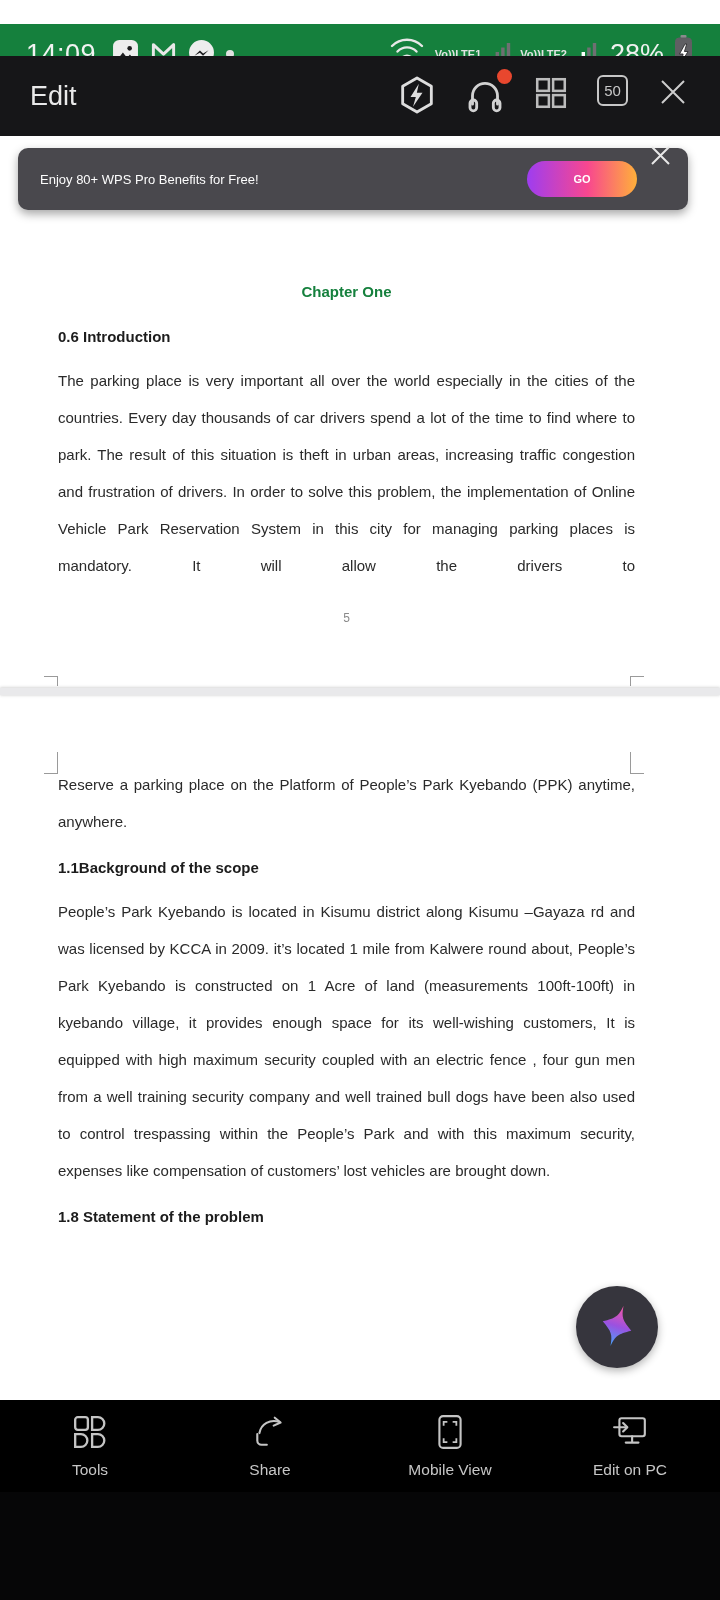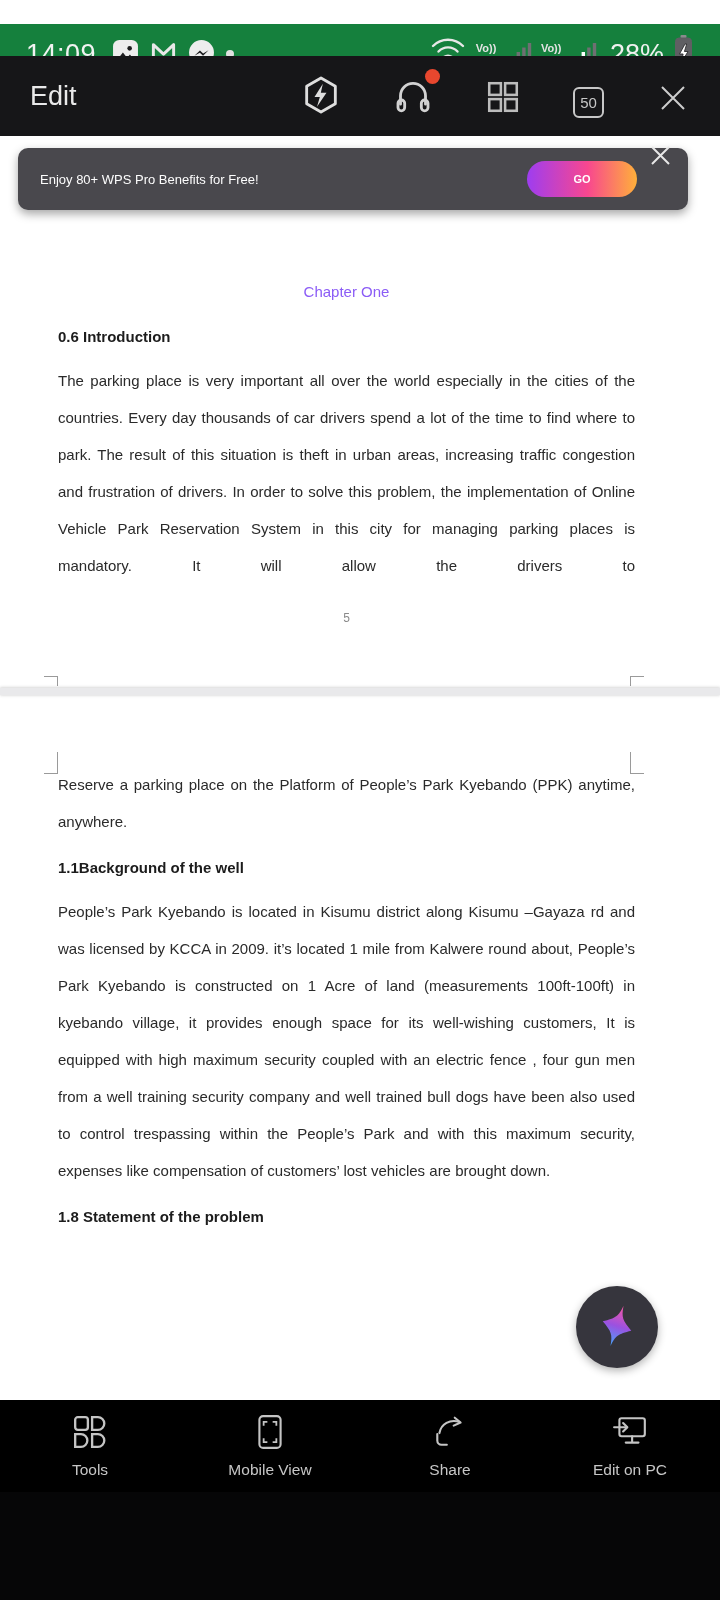--- a/index.html
+++ b/index.html
@@ -12,31 +12,31 @@
   
   .status-bar {
     position:absolute; top:16px; left:0; width:720px; height:60px;
     background:#15803d; display:flex; align-items:center; padding:0 26px;
     color:#f2f2f2;
     margin-top:8px;
   }
   .sb-time { font-size:27px; letter-spacing:.5px; margin-right:16px; }
   .sb-notif { display:flex; align-items:center; gap:11px; }
   .sb-right { margin-left:auto; display:flex; align-items:center; gap:9px; }
-  .carrier { display:flex; flex-direction:column; justify-content:center; }
+  .carrier { display:flex; flex-direction:row; justify-content:center; }
   .carrier span { font-size:11px; font-weight:700; line-height:12px; color:#e3e3e3; }
   .sb-pct { font-size:27px; color:#f0f0f0; margin-left:4px; }
 
   
   .app-header {
     position:absolute; top:56px; left:0; width:720px; height:80px;
     background:#161618; display:flex; align-items:center; padding:0 30px;
   }
   .hdr-title { font-size:27px; color:#e9e9e9; }
-  .hdr-icons { margin-left:auto; display:flex; align-items:flex-end; gap:52px; }
+  .hdr-icons { margin-left:auto; display:flex; align-items:flex-start; gap:28px; }
   .hdr-btn { position:relative; background:none; border:none; cursor:pointer; display:flex; align-items:center; justify-content:center; }
   .red-dot { position:absolute; top:-6px; right:-7px; width:15px; height:15px; border-radius:50%; background:#e8472e; }
   .badge-50 {
     width:31px; height:31px; border:2.5px solid #c7c7c7; border-radius:6px;
     display:flex; align-items:center; justify-content:center;
     font-size:15px; color:#c7c7c7;
   }
 
   
   .banner {
@@ -51,21 +51,21 @@
     background:linear-gradient(90deg,#9e3df0 0%,#f8478f 55%,#ffb03a 100%);
     color:#ffffff; font-size:11px; font-weight:700; font-family:"Liberation Sans",sans-serif;
   }
   .banner-close { position:absolute; right:14px; top:-6px; background:none; border:none; cursor:pointer; }
 
   
   .document { position:absolute; top:140px; left:0; width:720px; height:1260px; background:#fff; overflow:hidden; }
   .page { padding-left:58px; padding-right:85px; color:#2a2a2a; font-size:15px; line-height:37px; }
   .page p { text-align:justify; }
   .page5 { padding-top:133px; }
-  .doc-chapter { text-align:center; font-weight:400; color:#8b5cf6; }
+  .doc-chapter { text-align:center; font-weight:700; color:#15803d; }
   .doc-heading { font-weight:700; color:#1c1c1c; margin-top:8px; }
   .page5 p { margin-top:7px; text-align-last:justify; }
   .page-num { margin-top:25px; text-align:center; font-size:12px; line-height:18px; color:#8a8a8a; }
   .page6 { position:absolute; top:615px; left:0; right:0; padding-top:11px; }
   .page6 p { margin-top:9px; }
   .page6 .first-p { margin-top:0; }
   .page6 .doc-heading { margin-top:9px; }
   .page6 .body-after-heading { margin-top:7px; }
 
   .corner-mark { position:absolute; width:14px; }
@@ -236,21 +236,21 @@
     </div>
 
     <div class="corner-mark cm-b cm-left"></div>
     <div class="corner-mark cm-b cm-right"></div>
     <div class="page-sep"></div>
     <div class="corner-mark cm-t cm-left"></div>
     <div class="corner-mark cm-t cm-right"></div>
 
     <div class="page page6">
       <p class="first-p">Reserve a parking place on the Platform of People’s Park Kyebando (PPK) anytime, anywhere.</p>
-      <div class="doc-heading">1.1Background of the well</div>
+      <div class="doc-heading">1.1Background of the scope</div>
       <p class="body-after-heading">People’s Park Kyebando is located in Kisumu district along Kisumu –Gayaza rd and was licensed by KCCA in 2009. it’s located 1 mile from Kalwere round about, People’s Park Kyebando is constructed on 1 Acre of land (measurements 100ft-100ft) in kyebando  village, it provides enough space for its well-wishing customers, It is equipped with high maximum security coupled with an electric fence , four gun men from a well training security company and well trained bull dogs have been also used to control trespassing within the People’s Park and with this maximum security, expenses like compensation of customers’ lost vehicles are brought down.</p>
       <div class="doc-heading">1.8 Statement of the problem</div>
     </div>
   </div>
 
   <div class="banner">
     <span class="banner-text">Enjoy 80+ WPS Pro Benefits for Free!</span>
     <button class="go-btn">GO</button>
     <button class="banner-close">
       <span>
@@ -283,45 +283,45 @@
             <rect x="3" y="3" width="12" height="12" rx="2.5"></rect>
             <path d="M19 3h5.5a6 6 0 0 1 0 12H19z"></path>
             <path d="M3 19h5.5a6 6 0 0 1 0 12H3z"></path>
             <path d="M19 19h5.5a6 6 0 0 1 0 12H19z"></path>
           </svg>
       </span>
       <span class="tb-label">Tools</span>
     </button>
     <button class="tb-item">
       <span>
+        <svg width="36" height="36" viewBox="0 0 34 34" fill="none" stroke="#c4c4c4" stroke-width="2" stroke-linecap="round" stroke-linejoin="round">
+            <path d="M14 29H9a4 4 0 0 1-4-4v-6"></path>
+            <path d="M7 18c1.5-8.5 10-13.5 19-10.5"></path>
+            <path d="M21.5 3.5L27 8l-6.5 3"></path>
+          </svg>
+      </span>
+      <span class="tb-label">Share</span>
+    </button>
+    <button class="tb-item">
+      <span>
         <svg width="36" height="36" viewBox="0 0 34 34" fill="none" stroke="#c4c4c4" stroke-width="2">
             <rect x="7" y="2" width="20" height="30" rx="3.5"></rect>
             <g stroke-width="1.7">
               <path d="M14.5 7.5H11v3.5"></path>
               <path d="M19.5 7.5H23v3.5"></path>
               <path d="M14.5 26.5H11V23"></path>
               <path d="M19.5 26.5H23V23"></path>
             </g>
           </svg>
       </span>
       <span class="tb-label">Mobile View</span>
     </button>
     <button class="tb-item">
       <span>
         <svg width="36" height="36" viewBox="0 0 34 34" fill="none" stroke="#c4c4c4" stroke-width="2" stroke-linecap="round" stroke-linejoin="round">
-            <path d="M14 29H9a4 4 0 0 1-4-4v-6"></path>
-            <path d="M7 18c1.5-8.5 10-13.5 19-10.5"></path>
-            <path d="M21.5 3.5L27 8l-6.5 3"></path>
-          </svg>
-      </span>
-      <span class="tb-label">Share</span>
-    </button>
-    <button class="tb-item">
-      <span>
-        <svg width="36" height="36" viewBox="0 0 34 34" fill="none" stroke="#c4c4c4" stroke-width="2" stroke-linecap="round" stroke-linejoin="round">
             <rect x="7" y="4" width="24" height="17" rx="2"></rect>
             <path d="M19 21v5"></path>
             <path d="M13 27h12"></path>
             <path d="M2 12.5h12"></path>
             <path d="M10.5 8.5l4 4-4 4"></path>
           </svg>
       </span>
       <span class="tb-label">Edit on PC</span>
     </button>
   </div>

